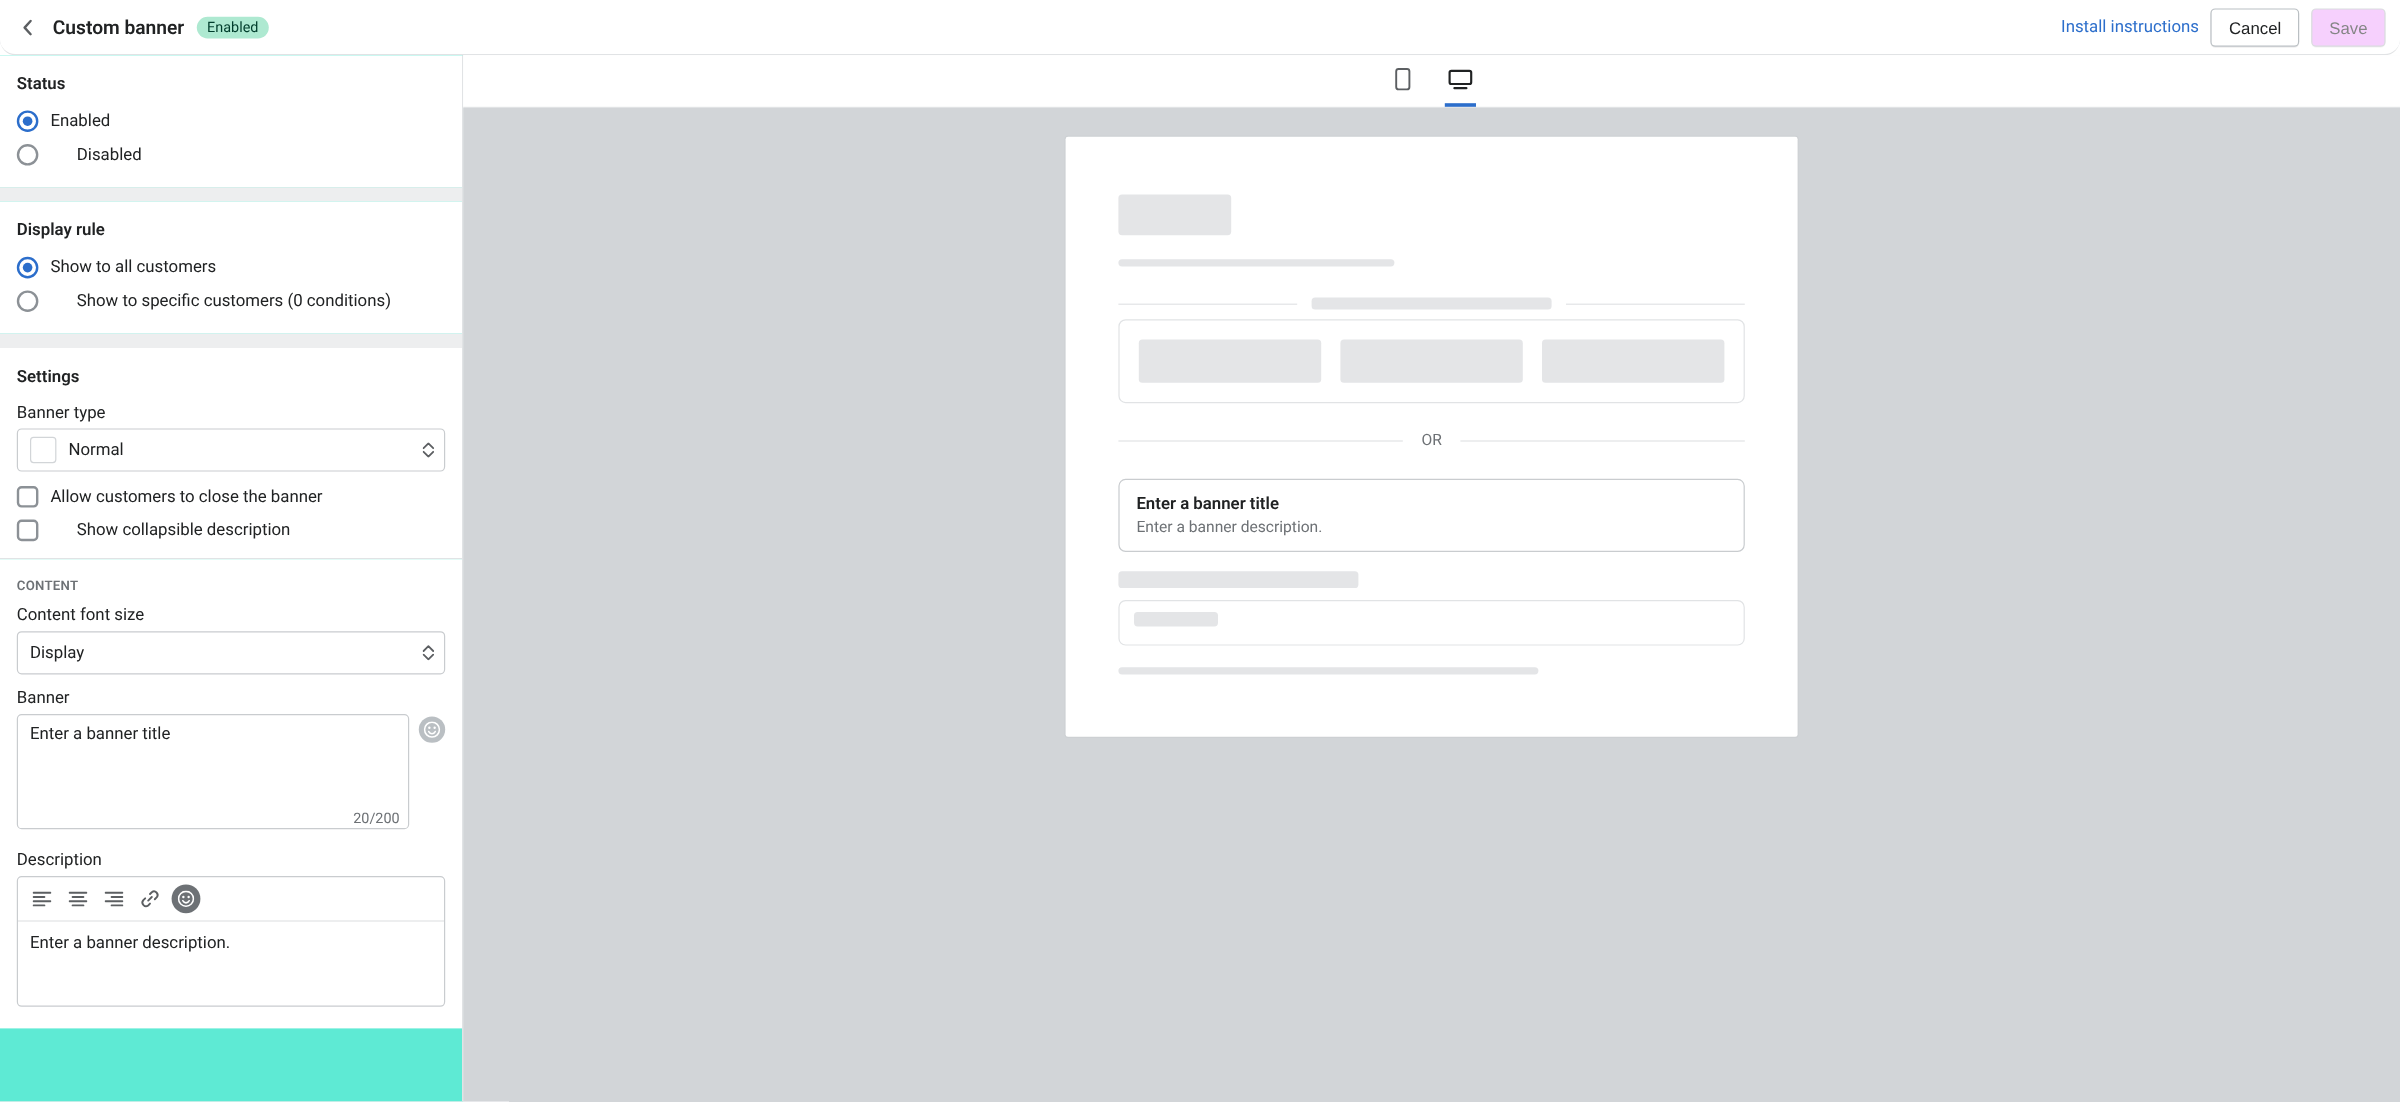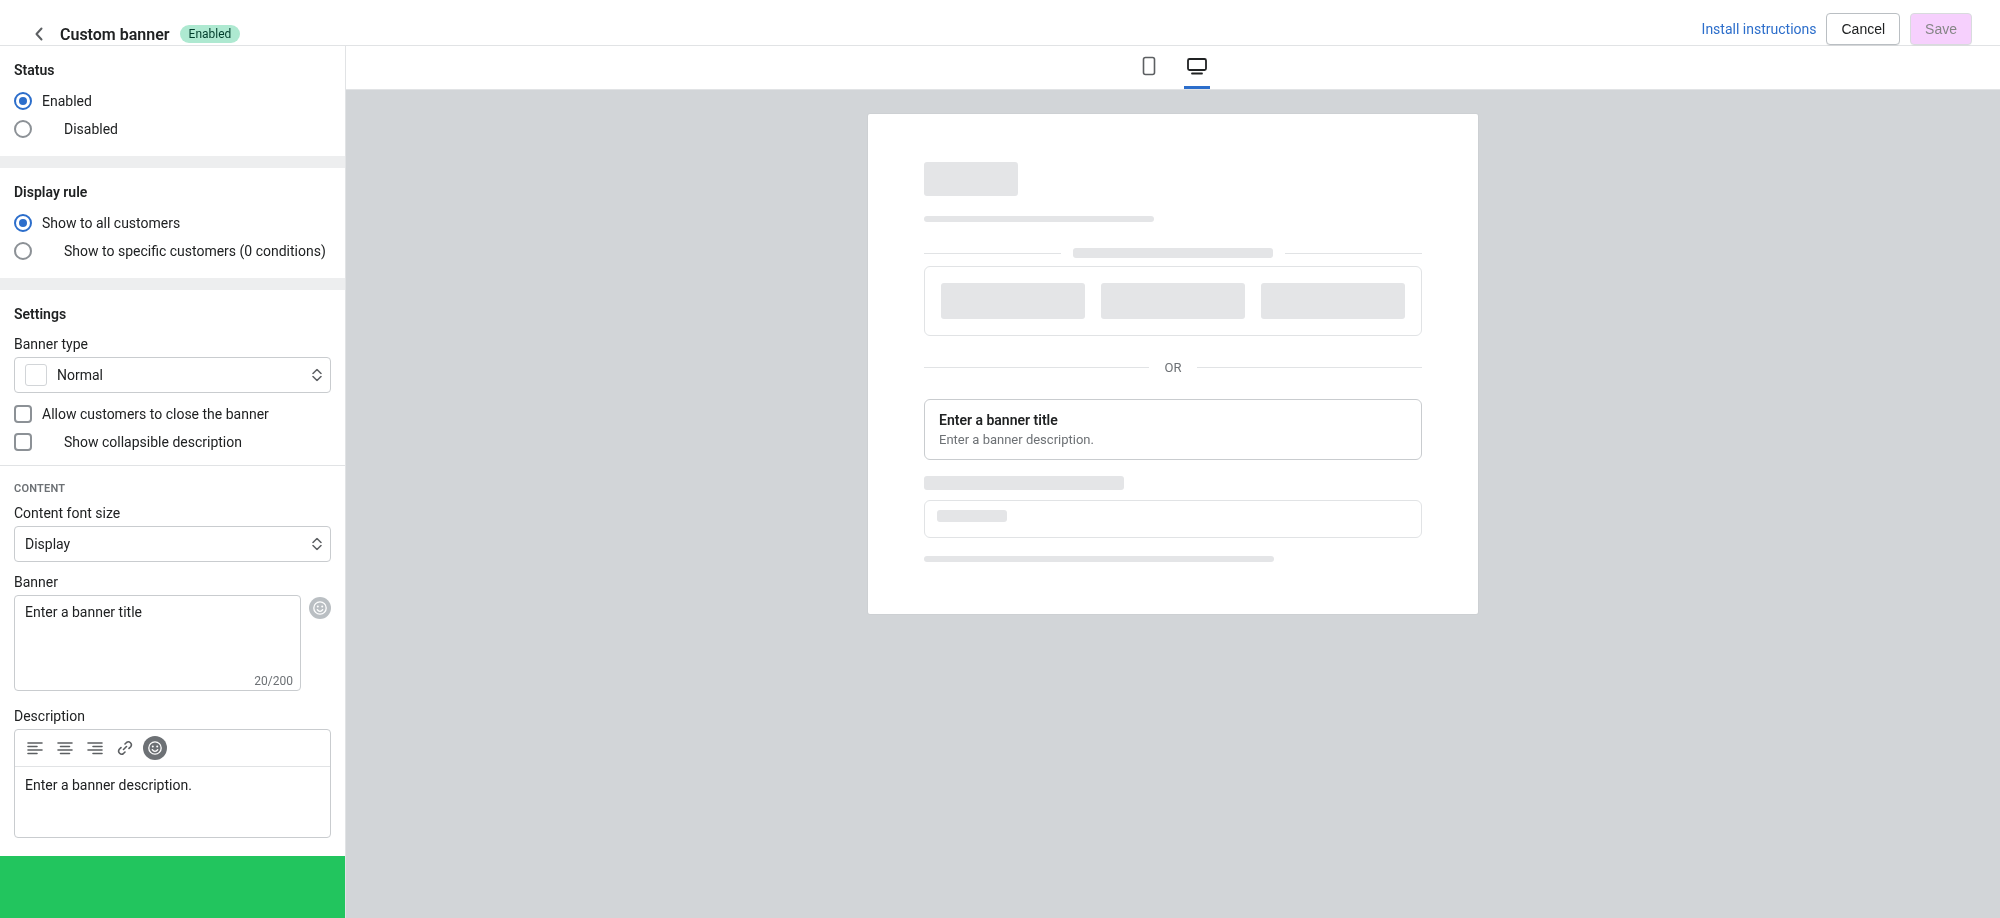--- a/index.html
+++ b/index.html
@@ -19,23 +19,24 @@
   body{
     font-family:-apple-system,BlinkMacSystemFont,"Segoe UI",Roboto,Helvetica,Arial,sans-serif;
     font-size:14px;
     color:var(--text);
     background:#fff;
     -webkit-font-smoothing:antialiased;
   }
 
   
   .topbar{
-    display:flex;align-items:flex-end;justify-content:space-between;
+    display:flex;align-items:center;justify-content:space-between;
     height:46px;border-bottom:1px solid var(--border-light);
-    padding:0 28px;
+    padding:0 12px;
+    border-radius:13px;
   }
   .top-left{display:flex;align-items:center;gap:10px;}
   .back-btn{width:22px;height:22px;display:flex;align-items:center;justify-content:center;cursor:pointer;border-radius:4px;}
   .page-title{font-size:16px;font-weight:600;}
   .badge{
     background:var(--badge);padding:2px 9px;border-radius:10px;font-size:12px;color:#003d2c;
   }
   .top-right{display:flex;align-items:center;gap:10px;}
   .link{color:var(--accent);cursor:pointer;font-size:14px;}
   .btn{
@@ -43,22 +44,22 @@
     padding:7px 14px;font-size:14px;cursor:pointer;color:var(--text);
     box-shadow:0 1px 0 rgba(0,0,0,0.05);
   }
   .btn:disabled{opacity:.55;cursor:default;background:#f0abfc;}
 
   
   .main{
     display:flex;height:calc(100% - 46px);
   }
   .sidebar{
-    width:346px;flex:none;border-right:1px solid var(--border-light);
-    overflow-y:auto;background:#22c55e;
+    width:386px;flex:none;border-right:1px solid var(--border-light);
+    overflow-y:auto;background:#5eead4;
   }
   .preview{flex:1;background:var(--bg);display:flex;flex-direction:column;min-width:0;}
 
   
   .card{padding:16px 14px 18px;background:#fff;}
   .gap{height:12px;background:var(--bg2);}
   .hr{height:1px;background:var(--border-light);margin:0;}
   .card h2{font-size:14px;font-weight:600;margin:0 0 14px;}
   .field-label{font-size:14px;color:var(--text);margin:0 0 5px;}
 
@@ -119,21 +120,21 @@
   .dev-tab{
     height:44px;width:26px;display:flex;align-items:center;justify-content:center;
     border-bottom:3px solid transparent;cursor:pointer;color:#5c5f62;
   }
   .dev-tab.active{border-bottom-color:var(--accent);color:#202223;}
   .preview-canvas{
     flex:1;background:#d2d5d8;display:flex;align-items:flex-start;justify-content:center;
     padding:24px;overflow:auto;
   }
   .mock{
-    width:610px;background:#fff;border-radius:2px;padding:48px 56px 52px;
+    width:610px;background:#fff;border-radius:2px;padding:48px 44px 52px;
     box-shadow:0 0 0 1px rgba(0,0,0,0.02);
   }
   .sk{background:var(--skeleton);border-radius:3px;}
   .sk.short{width:94px;height:34px;}
   .sk.line{height:6px;}
   .sk-row{display:flex;align-items:center;gap:12px;margin:26px 0 8px;}
   .sk-row .rule{flex:1;height:1px;background:var(--border-light);}
   .sk-row .pill{width:200px;height:10px;background:var(--skeleton);border-radius:3px;}
   .sk-grid{
     border:1px solid var(--border-light);border-radius:6px;padding:16px;display:flex;gap:16px;margin-top:0;

